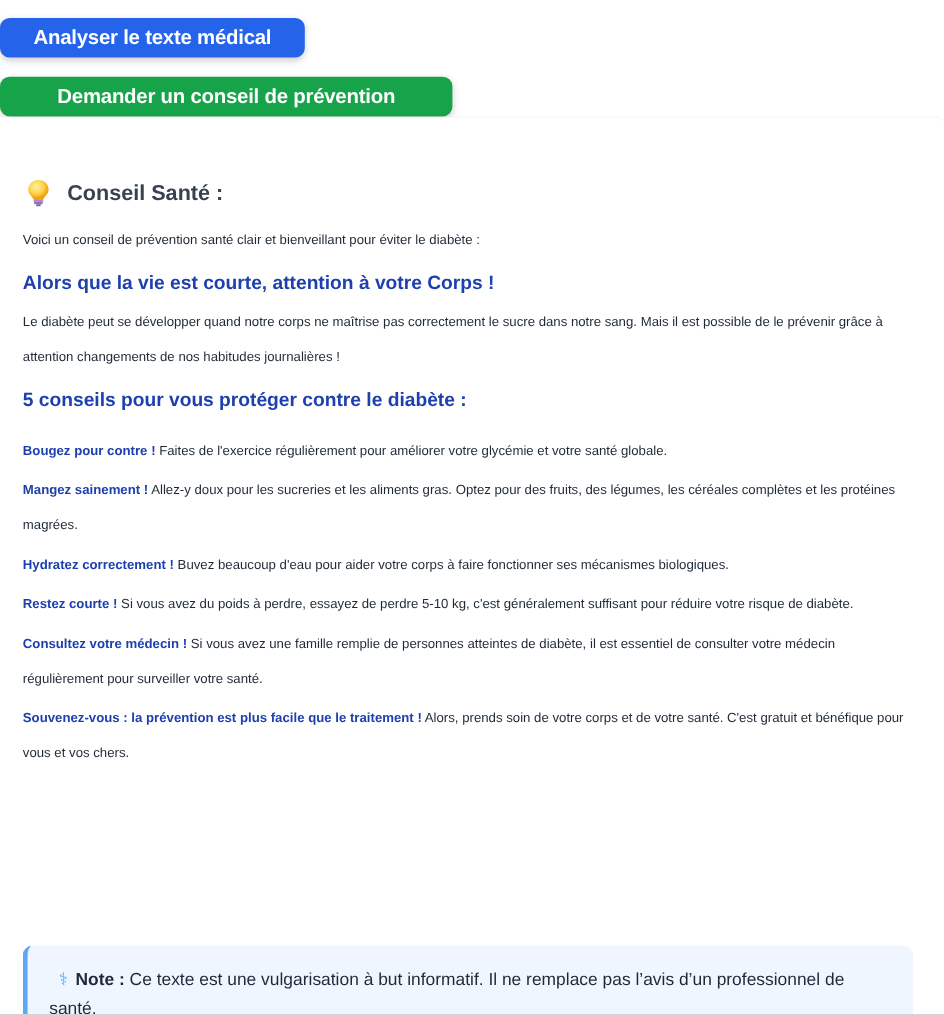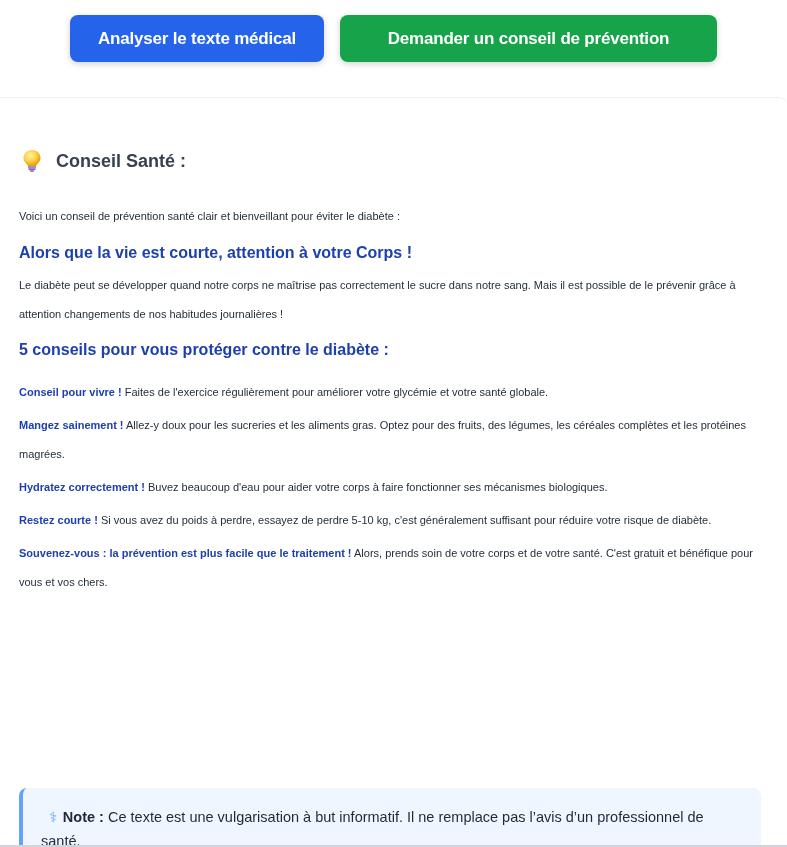--- a/index.html
+++ b/index.html
@@ -3,37 +3,38 @@
   <meta charset="utf-8">
   <style>
     * { box-sizing: border-box; margin: 0; padding: 0; }
     html, body { width: 787px; height: 847px; overflow: hidden; background: #ffffff; }
     body { font-family: "Liberation Sans", "DejaVu Sans", sans-serif; color: #1f2937; position: relative; }
 
     .toolbar {
       position: absolute; top: 0; left: 0; width: 787px; height: 97px;
       display: flex; justify-content: center; align-items: flex-start; gap: 16px; padding-top: 15px;
       background: #ffffff;
+      flex-direction: column;
     }
     .btn {
       height: 47px; border: none; border-radius: 8px; color: #ffffff;
       font-family: "Liberation Sans", sans-serif; font-size: 17px; font-weight: bold;
       display: flex; align-items: center; justify-content: center; cursor: pointer;
       box-shadow: 0 2px 6px rgba(0,0,0,0.18); letter-spacing: -0.2px;
     }
     .btn-blue { width: 254px; background: #2563eb; }
     .btn-green { width: 377px; background: #16a34a; }
 
     .card {
       position: absolute; top: 97px; left: 0; width: 787px; height: 760px;
       border-top: 1px solid #eeeeee; border-top-right-radius: 8px; background: #ffffff;
     }
     .content { position: absolute; left: 19px; top: 50px; width: 745px; }
 
-    .title-row { display: flex; align-items: center; height: 26px; margin-bottom: 28px; }
+    .title-row { display: flex; align-items: center; height: 26px; margin-bottom: 12px; }
     .bulb-icon { width: 22px; height: 24px; margin-right: 12px; margin-left: 3px; display: inline-block; }
     .title { font-size: 18px; font-weight: bold; color: #374151; }
 
     p { font-size: 11px; line-height: 29px; color: #1f2937; margin-bottom: 4px; }
     .intro { margin-bottom: 7px; }
     .heading { color: #1e40af; font-weight: bold; font-size: 16px; line-height: 29px; margin-bottom: 4px; }
     .strong { color: #1e40af; font-weight: bold; }
     .tip { margin-bottom: 4px; }
 
     .note {
@@ -74,24 +75,25 @@
         </svg>
       </span>
       <span class="title">Conseil Santé :</span>
     </div>
 
     <p class="intro">Voici un conseil de prévention santé clair et bienveillant pour éviter le diabète :</p>
     <div class="heading">Alors que la vie est courte, attention à votre Corps !</div>
     <p style="margin-bottom:6px;">Le diabète peut se développer quand notre corps ne maîtrise pas correctement le sucre dans notre sang. Mais il est possible de le prévenir grâce à attention changements de nos habitudes journalières !</p>
     <div class="heading" style="margin-bottom:14px;">5 conseils pour vous protéger contre le diabète :</div>
 
-    <p class="tip"><span class="strong">Conseil pour vivre !</span><span> Faites de l'exercice régulièrement pour améliorer votre glycémie et votre santé globale.</span></p>
+    <p class="tip"><span class="strong">Bougez pour contre !</span><span> Faites de l'exercice régulièrement pour améliorer votre glycémie et votre santé globale.</span></p>
     <p class="tip"><span class="strong">Mangez sainement !</span><span> Allez-y doux pour les sucreries et les aliments gras. Optez pour des fruits, des légumes, les céréales complètes et les protéines magrées.</span></p>
     <p class="tip"><span class="strong">Hydratez correctement !</span><span> Buvez beaucoup d'eau pour aider votre corps à faire fonctionner ses mécanismes biologiques.</span></p>
     <p class="tip"><span class="strong">Restez courte !</span><span> Si vous avez du poids à perdre, essayez de perdre 5-10 kg, c'est généralement suffisant pour réduire votre risque de diabète.</span></p>
+    <p class="tip"><span class="strong">Consultez votre médecin !</span><span> Si vous avez une famille remplie de personnes atteintes de diabète, il est essentiel de consulter votre médecin régulièrement pour surveiller votre santé.</span></p>
     <p class="tip"><span class="strong">Souvenez-vous : la prévention est plus facile que le traitement !</span><span> Alors, prends soin de votre corps et de votre santé. C'est gratuit et bénéfique pour vous et vos chers.</span></p>
   </div>
 
   <div class="note">
     <div class="note-text"><span class="note-icon">⚕</span><span class="note-label">Note :</span><span> Ce texte est une vulgarisation à but informatif. Il ne remplace pas l’avis d’un professionnel de santé.</span></div>
   </div>
 </div>
 
 <div class="bottom-line"></div>
 

